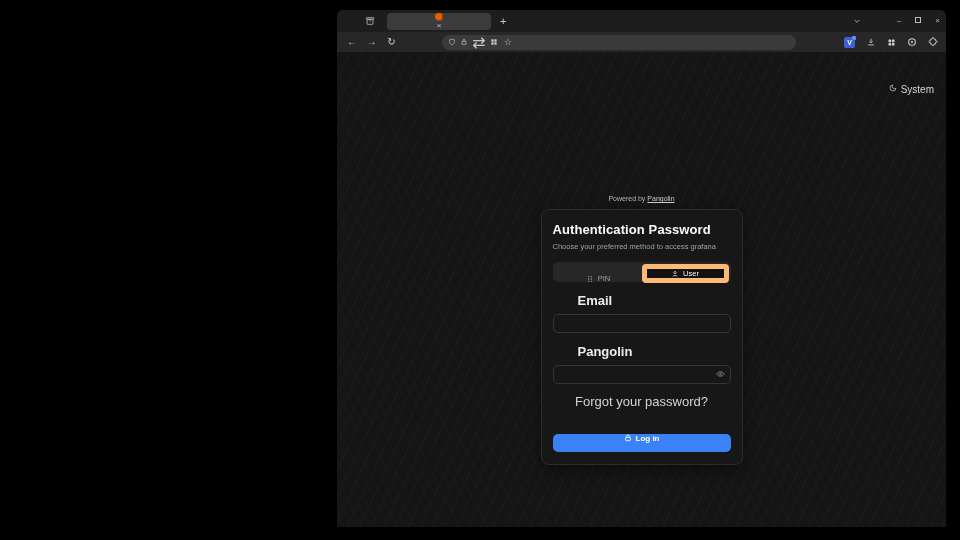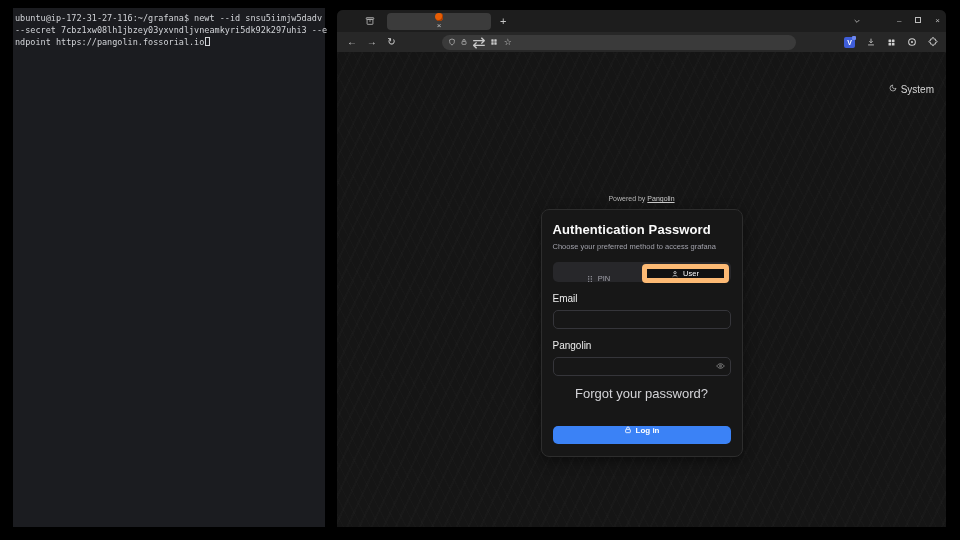--- a/index.html
+++ b/index.html
@@ -73,45 +73,40 @@
           padding:12px 11px; box-shadow:0 4px 14px rgba(0,0,0,0.45); }
   .card-title { font-size:13px; font-weight:bold; color:#fafafa; letter-spacing:0.1px; }
   .card-sub { font-size:7.5px; color:#a1a1aa; margin-top:5px; }
 
   .seg-tabs { margin-top:11px; background:#27272a; border-radius:5px; padding:2px;
               display:grid; grid-template-columns:1fr 1fr; height:20px; }
   .seg { display:flex; align-items:flex-end; justify-content:center; gap:4px;
          font-size:7.5px; color:#a1a1aa; border-radius:4px; }
   .seg.active { background:#121212; border:5px solid #fdba74; color:#fafafa; }
 
-  .field-label { font-size:10px; font-weight:normal; color:#ececec; margin-top:11px; }
+  .field-label { font-size:13px; font-weight:bold; color:#ececec; margin-top:11px;margin-left:25px; }
   .field-wrap { position:relative; margin-top:4px; }
   .field { width:100%; height:19px; background:transparent; border:1px solid #35353a;
            border-radius:5px; outline:none; color:#e5e5e5; font-size:8px; padding:0 6px; }
   .eye-btn { position:absolute; right:6px; top:50%; transform:translateY(-50%);
              color:#9a9a9a; display:flex; }
 
   .forgot { margin-top:10px; text-align:center; font-size:13px; color:#d4d4d8; }
   .login-btn { margin-top:25px; width:100%; height:18px; border:none; border-radius:5px;
                background:#3b82f6; color:#fff; font-size:8px; font-weight:bold;
                font-family:"Liberation Sans", sans-serif; display:flex; align-items:flex-start;
                justify-content:center; gap:4px; }
 
   svg { display:block; }
 </style>
 </head>
 <body>
 
 <div class="desktop">
 
-  <div class="terminal">
-    <pre>ubuntu@ip-172-31-27-116:~/grafana$ newt --id snsu5iimjw5dadv</pre>
-    <pre>--secret 7cbz1xw08lh1jbzey03yxvndljvneamkyri5dk92k297uhi3 --e</pre>
-    <pre><span>ndpoint https://pangolin.fossorial.io</span><span class="term-cursor"></span></pre>
-  </div>
 
   <div class="browser">
 
     <div class="tabbar">
       <div class="fxview">
         <svg width="10" height="10" viewBox="0 0 24 24" fill="none" stroke="currentColor" stroke-width="2">
           <rect x="3" y="4" width="18" height="4" rx="1"></rect>
             <rect x="5" y="8" width="14" height="12" rx="1"></rect>
             <path d="M10 12h4"></path>
         </svg>

